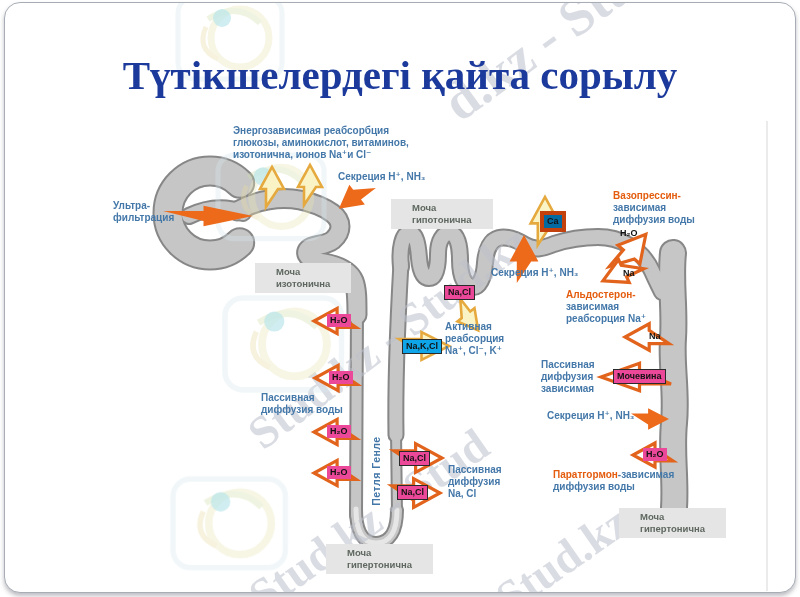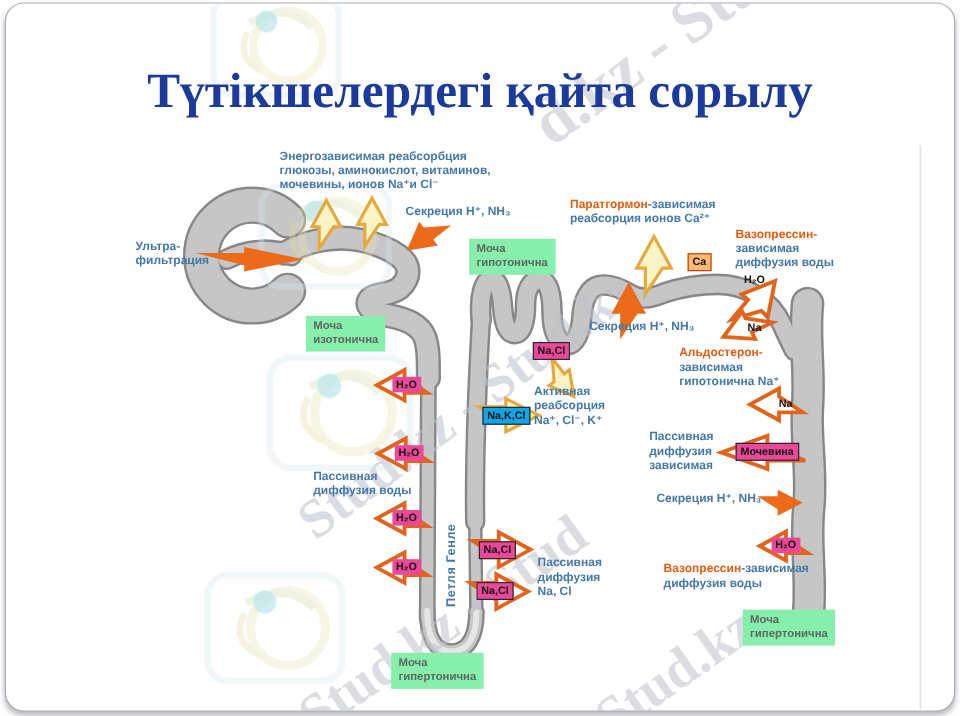--- a/index.html
+++ b/index.html
@@ -19,23 +19,23 @@
   .wm{font-family:"Liberation Serif","DejaVu Serif",serif;font-weight:bold;font-size:46px;
     fill:#bdc1cd;opacity:.55;}
   .wm-big{font-size:54px;}
   .lbl{position:absolute;font-size:10px;font-weight:bold;color:#4478a9;line-height:1.18;
     white-space:nowrap;}
   .orange{color:#e45c0e;}
   .tag{position:absolute;font-size:9px;font-weight:bold;color:#111;background:#ec4899;
     line-height:1;padding:2px 3px;white-space:nowrap;}
   .tag.bordered{border:1px solid #2a2a2a;}
   .tag.bare{background:transparent;}
-  .tag.ca{background:#fdba74;border:1px solid #c2410c;margin-left:33px;}
-  .urine{position:absolute;background:#86efac;color:#5f6860;font-size:9.5px;font-weight:bold;
-    line-height:1.25;padding:3px 6px;white-space:nowrap;}
+  .tag.ca{background:#0369a1;border:4px solid #c2410c;}
+  .urine{position:absolute;background:#e5e5e5;color:#5f6860;font-size:9.5px;font-weight:bold;
+    line-height:1.25;padding:3px 21px;white-space:nowrap;}
   .henle{position:absolute;left:316px;top:462px;width:110px;text-align:center;
     color:#4377a8;font-weight:bold;font-size:10.5px;letter-spacing:.5px;
     transform:rotate(-90deg);white-space:nowrap;}
 </style>
 </head>
 <body>
 
 <div class="slide">
 
   <svg class="canvas" viewBox="0 0 800 597">
@@ -118,57 +118,53 @@
       <use href="#arr" class="arr-line" transform="translate(389,455) scale(1.2)"></use>
       <use href="#arr" class="arr-line" transform="translate(387,490) scale(1.2)"></use>
     </g>
   </svg>
 
   <div class="title">Түтікшелердегі қайта сорылу</div>
 
   <div class="lbl" style="left:228px;top:122px">
     <div>Энергозависимая реабсорбция</div>
     <div>глюкозы, аминокислот, витаминов,</div>
-    <div>мочевины, ионов Na⁺и Cl⁻</div>
+    <div>изотонична, ионов Na⁺и Cl⁻</div>
   </div>
 
   <div class="lbl" style="left:333px;top:168px">Секреция H⁺, NH₃</div>
 
   <div class="lbl" style="left:108px;top:197px">
     <div>Ультра-</div>
     <div>фильтрация</div>
   </div>
 
   <div class="urine" style="left:250px;top:260px">
     <div>Моча</div>
     <div>изотонична</div>
   </div>
 
   <div class="urine" style="left:386px;top:196px">
     <div>Моча</div>
     <div>гипотонична</div>
   </div>
 
-  <div class="lbl" style="left:470px;top:162px">
-    <div><span class="orange">Паратгормон</span><span>-зависимая</span></div>
-    <div>реабсорция ионов Ca²⁺</div>
-  </div>
 
   <div class="lbl" style="left:608px;top:187px">
     <div class="orange">Вазопрессин-</div>
     <div>зависимая</div>
     <div>диффузия воды</div>
   </div>
 
   <div class="lbl" style="left:486px;top:264px">Секреция H⁺, NH₃</div>
 
   <div class="lbl" style="left:561px;top:286px">
     <div class="orange">Альдостерон-</div>
     <div>зависимая</div>
-    <div>гипотонична Na⁺</div>
+    <div>реабсорция Na⁺</div>
   </div>
 
   <div class="lbl" style="left:440px;top:318px">
     <div>Активная</div>
     <div>реабсорция</div>
     <div>Na⁺, Cl⁻, K⁺</div>
   </div>
 
   <div class="lbl" style="left:256px;top:389px">
     <div>Пассивная</div>
@@ -183,21 +179,21 @@
 
   <div class="lbl" style="left:536px;top:356px">
     <div>Пассивная</div>
     <div>диффузия</div>
     <div>зависимая</div>
   </div>
 
   <div class="lbl" style="left:542px;top:407px">Секреция H⁺, NH₃</div>
 
   <div class="lbl" style="left:548px;top:466px">
-    <div><span class="orange">Вазопрессин</span><span>-зависимая</span></div>
+    <div><span class="orange">Паратгормон</span><span>-зависимая</span></div>
     <div>диффузия воды</div>
   </div>
 
   <div class="henle">Петля Генле</div>
 
   <div class="urine" style="left:321px;top:541px">
     <div>Моча</div>
     <div>гипертонична</div>
   </div>
 

